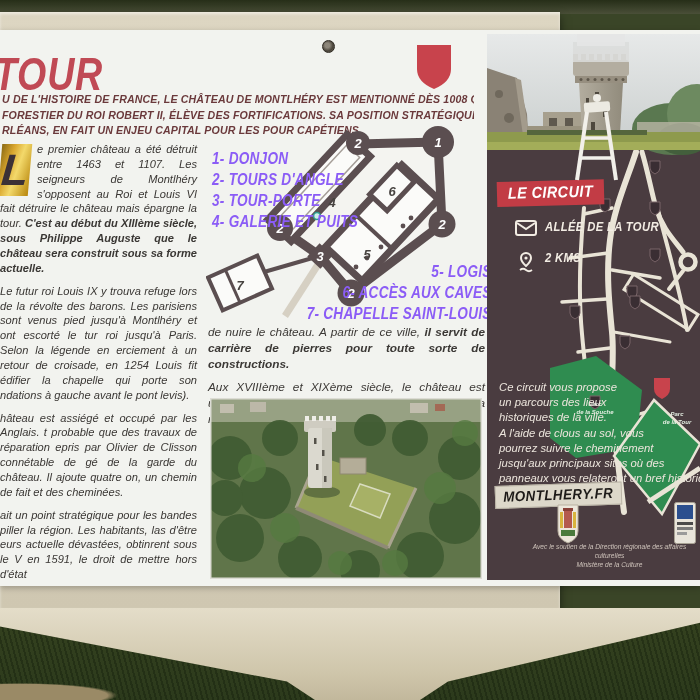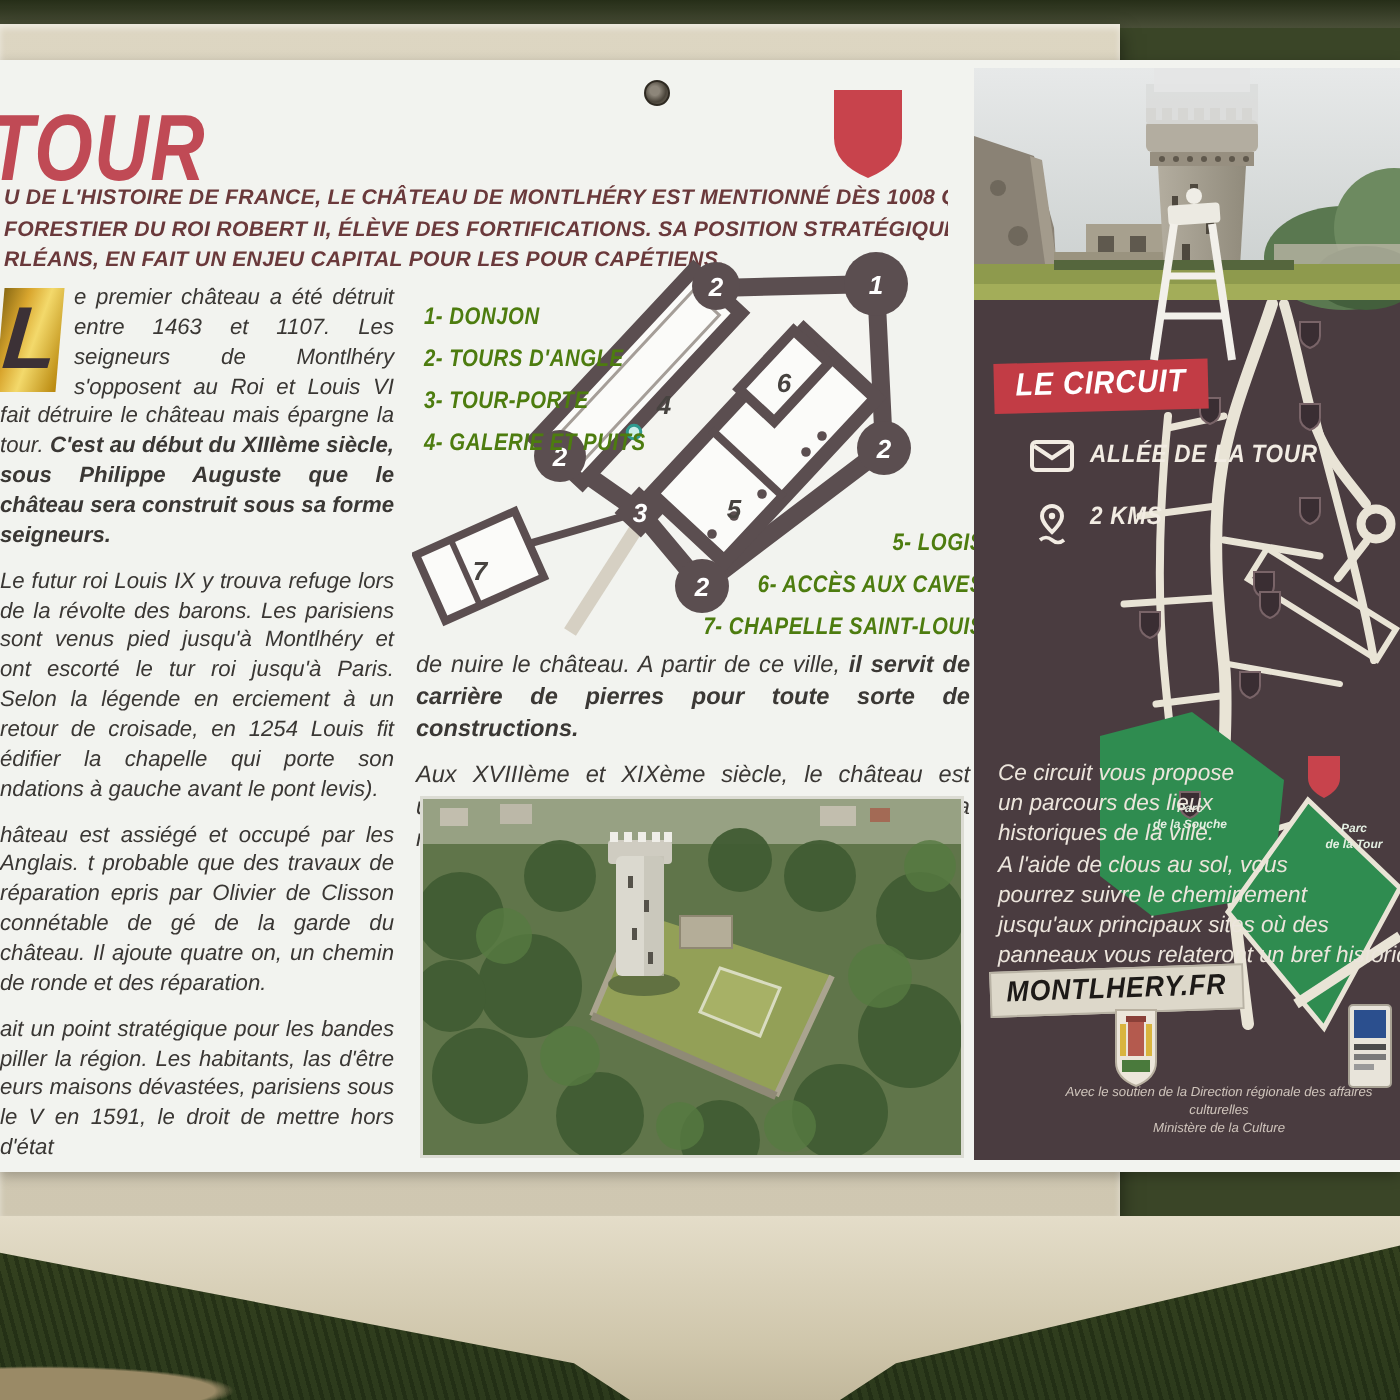--- a/index.html
+++ b/index.html
@@ -25,21 +25,21 @@
   
   .left-col{position:absolute;left:0;top:112px;width:197px;color:#3a3734;
     font-size:11.1px;line-height:1.34;text-align:justify;}
   .left-col p{margin:0 0 8px 0;}
   .dropcap{float:left;width:30px;height:52px;margin:2px 7px 0 0;
     background:linear-gradient(105deg,#8a6a14,#d9a62e 30%,#f3d96b 55%,#b8860b);
     transform:skewX(-5deg);display:flex;align-items:center;justify-content:center;
     font-size:44px;font-weight:bold;color:#3c3136;line-height:1;}
   
   .plan{position:absolute;left:206px;top:96px;width:278px;height:200px;}
-  .legend{position:absolute;color:#4d7c0f;font-weight:800;font-size:12px;
+  .legend{position:absolute;color:#8b5cf6;font-weight:800;font-size:16px;
     line-height:21px;letter-spacing:.3px;}
   .legend div{transform:scaleX(.85);transform-origin:left center;white-space:nowrap;}
   .legend-left{left:6px;top:22px;}
   .legend-right{right:-8px;bottom:2px;text-align:right;}
   .legend-right div{transform-origin:right center;}
   .plan-svg{position:absolute;left:0;top:0;}
   
   .mid-text{position:absolute;left:208px;top:294px;width:277px;color:#3b3835;
     font-size:11.8px;line-height:1.36;text-align:justify;}
   .mid-text p{margin:0 0 7px 0;}
@@ -95,24 +95,24 @@
       <div class="screw" style="left:322px;top:10px;"></div>
       <div class="screw" style="left:386px;top:531px;"></div>
 
       <div class="intro">
         <div>U DE L'HISTOIRE DE FRANCE, LE CHÂTEAU DE MONTLHÉRY EST MENTIONNÉ DÈS 1008 QUAND</div>
         <div>FORESTIER DU ROI ROBERT II, ÉLÈVE DES FORTIFICATIONS. SA POSITION STRATÉGIQUE, ENTRE</div>
         <div>RLÉANS, EN FAIT UN ENJEU CAPITAL POUR LES POUR CAPÉTIENS.</div>
       </div>
 
       <div class="left-col">
-        <p><span class="dropcap">L</span><span>e premier château a été détruit entre 1463 et 1107. Les seigneurs de Montlhéry s'opposent au Roi et Louis VI fait détruire le château mais épargne la tour. </span><b>C'est au début du XIIIème siècle, sous Philippe Auguste que le château sera construit sous sa forme seigneurs.</b></p>
+        <p><span class="dropcap">L</span><span>e premier château a été détruit entre 1463 et 1107. Les seigneurs de Montlhéry s'opposent au Roi et Louis VI fait détruire le château mais épargne la tour. </span><b>C'est au début du XIIIème siècle, sous Philippe Auguste que le château sera construit sous sa forme actuelle.</b></p>
         <p>Le futur roi Louis IX y trouva refuge lors de la révolte des barons. Les parisiens sont venus pied jusqu'à Montlhéry et ont escorté le tur roi jusqu'à Paris. Selon la légende en erciement à un retour de croisade, en 1254 Louis fit édifier la chapelle qui porte son ndations à gauche avant le pont levis).</p>
-        <p>hâteau est assiégé et occupé par les Anglais. t probable que des travaux de réparation epris par Olivier de Clisson connétable de gé de la garde du château. Il ajoute quatre on, un chemin de ronde et des réparation.</p>
-        <p>ait un point stratégique pour les bandes piller la région. Les habitants, las d'être eurs maisons dévastées, parisiens sous le V en 1591, le droit de mettre hors d'état</p>
+        <p>hâteau est assiégé et occupé par les Anglais. t probable que des travaux de réparation epris par Olivier de Clisson connétable de gé de la garde du château. Il ajoute quatre on, un chemin de fait et des cheminées.</p>
+        <p>ait un point stratégique pour les bandes piller la région. Les habitants, las d'être eurs actuelle dévastées, obtinrent sous le V en 1591, le droit de mettre hors d'état</p>
 
       </div>
 
       <div class="plan">
         <svg class="plan-svg" width="278" height="200" viewBox="0 0 278 200">
           <line x1="113" y1="137" x2="79" y2="190" stroke="#d6d0c3" stroke-width="7"></line>
           <path d="M152,18 L232,16 L236,98 L145,167 L114,130 L74,102 Z" fill="#f4f4f0" stroke="#5b4e50" stroke-width="9" stroke-linejoin="round"></path>
           <g transform="translate(113,62) rotate(-47)">
             <rect x="-58" y="-16" width="116" height="32" fill="#fbfbf9" stroke="#5b4e50" stroke-width="7"></rect>
             <rect x="-50" y="-9" width="100" height="18" fill="none" stroke="#a59e98" stroke-width="1.5"></rect>

